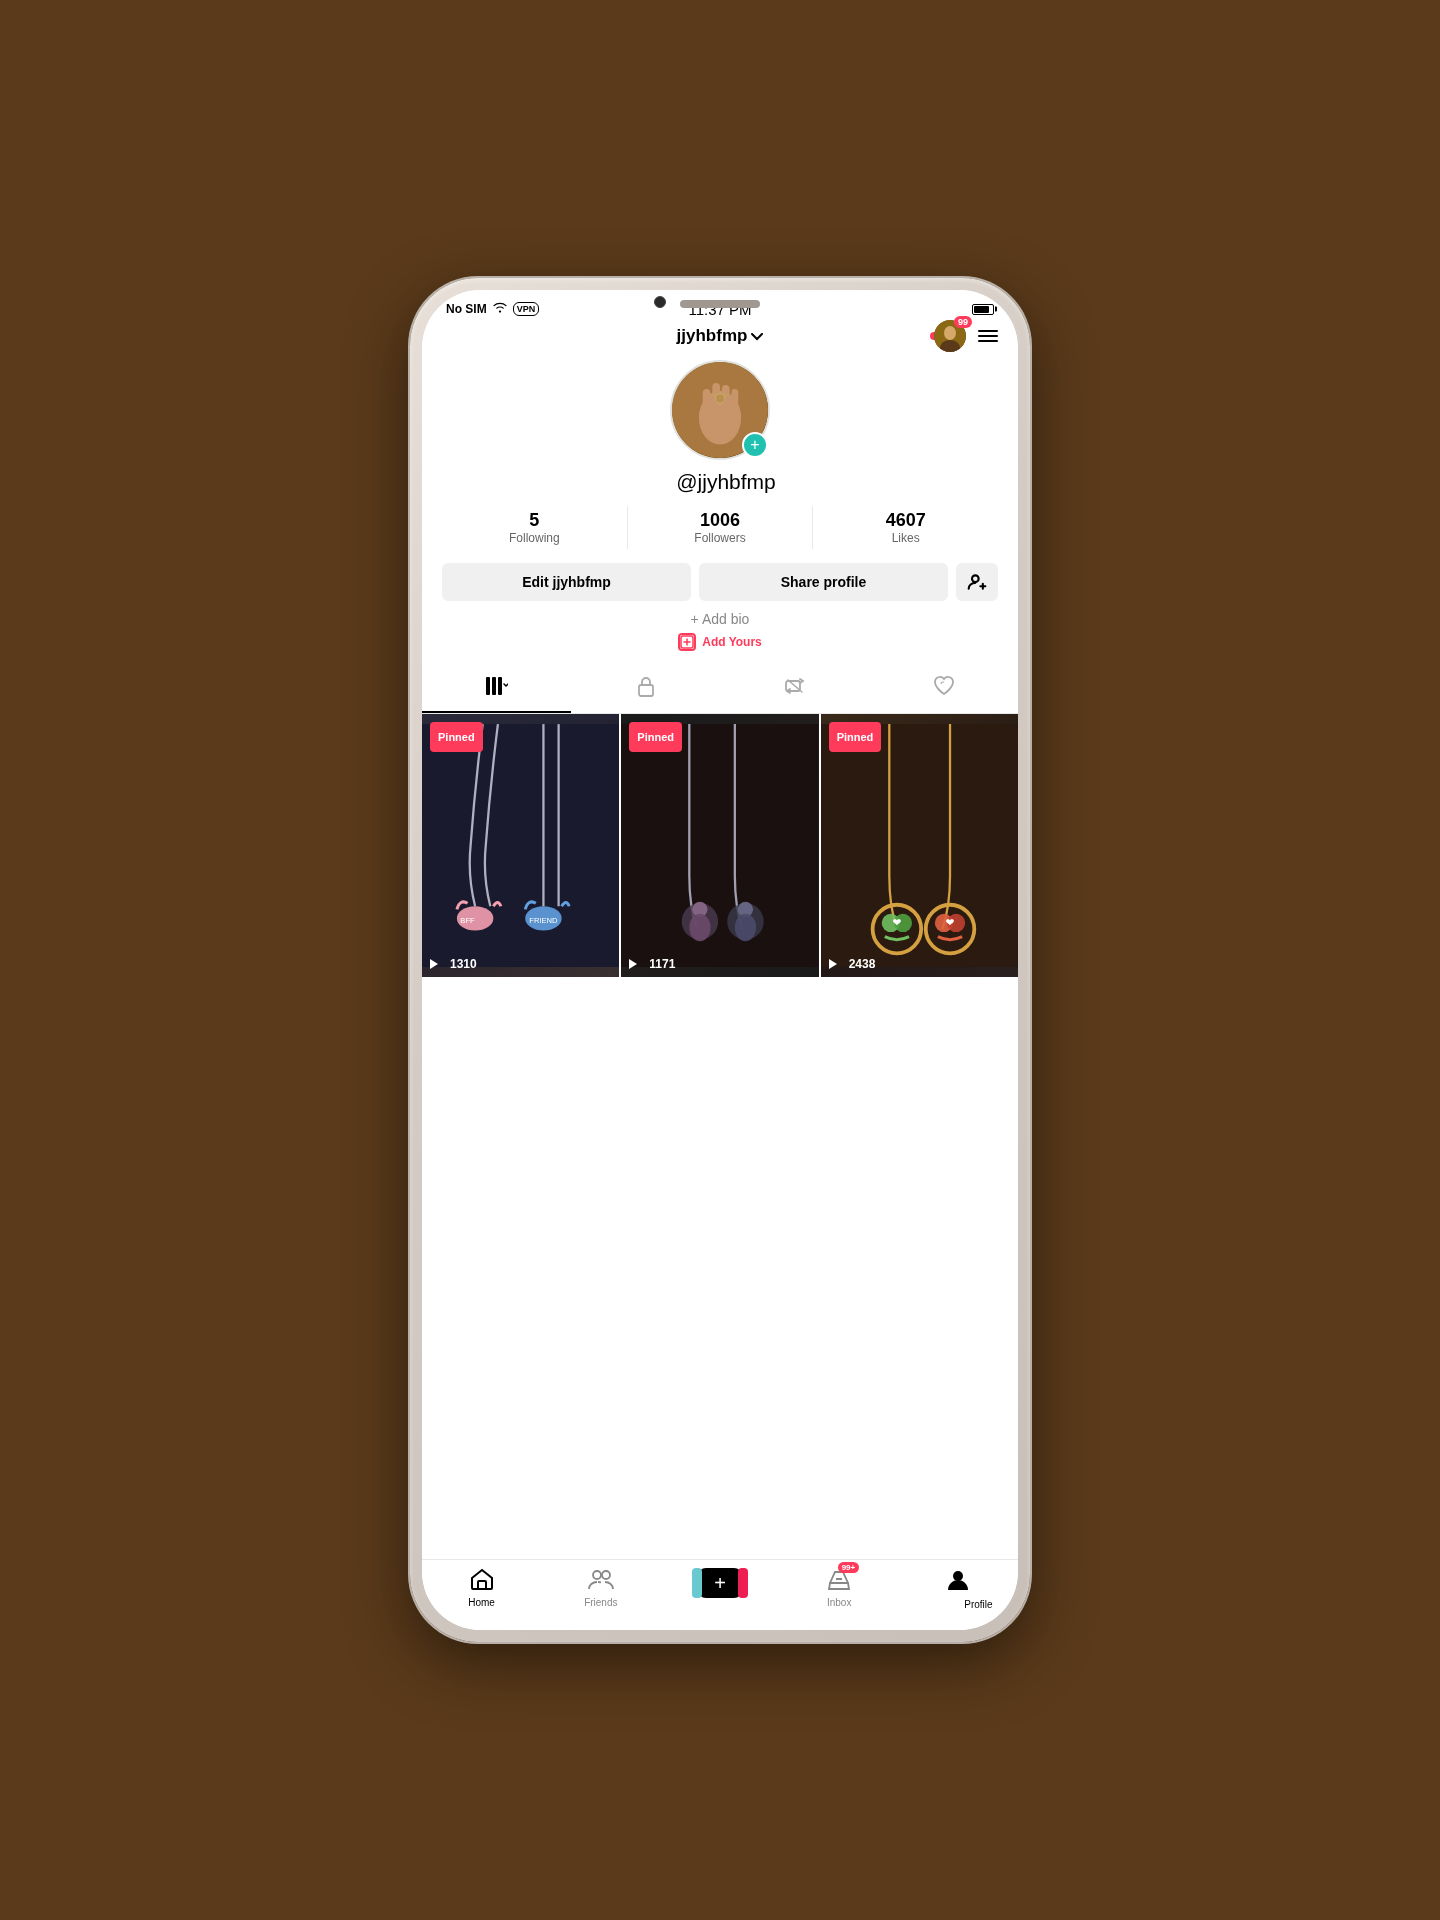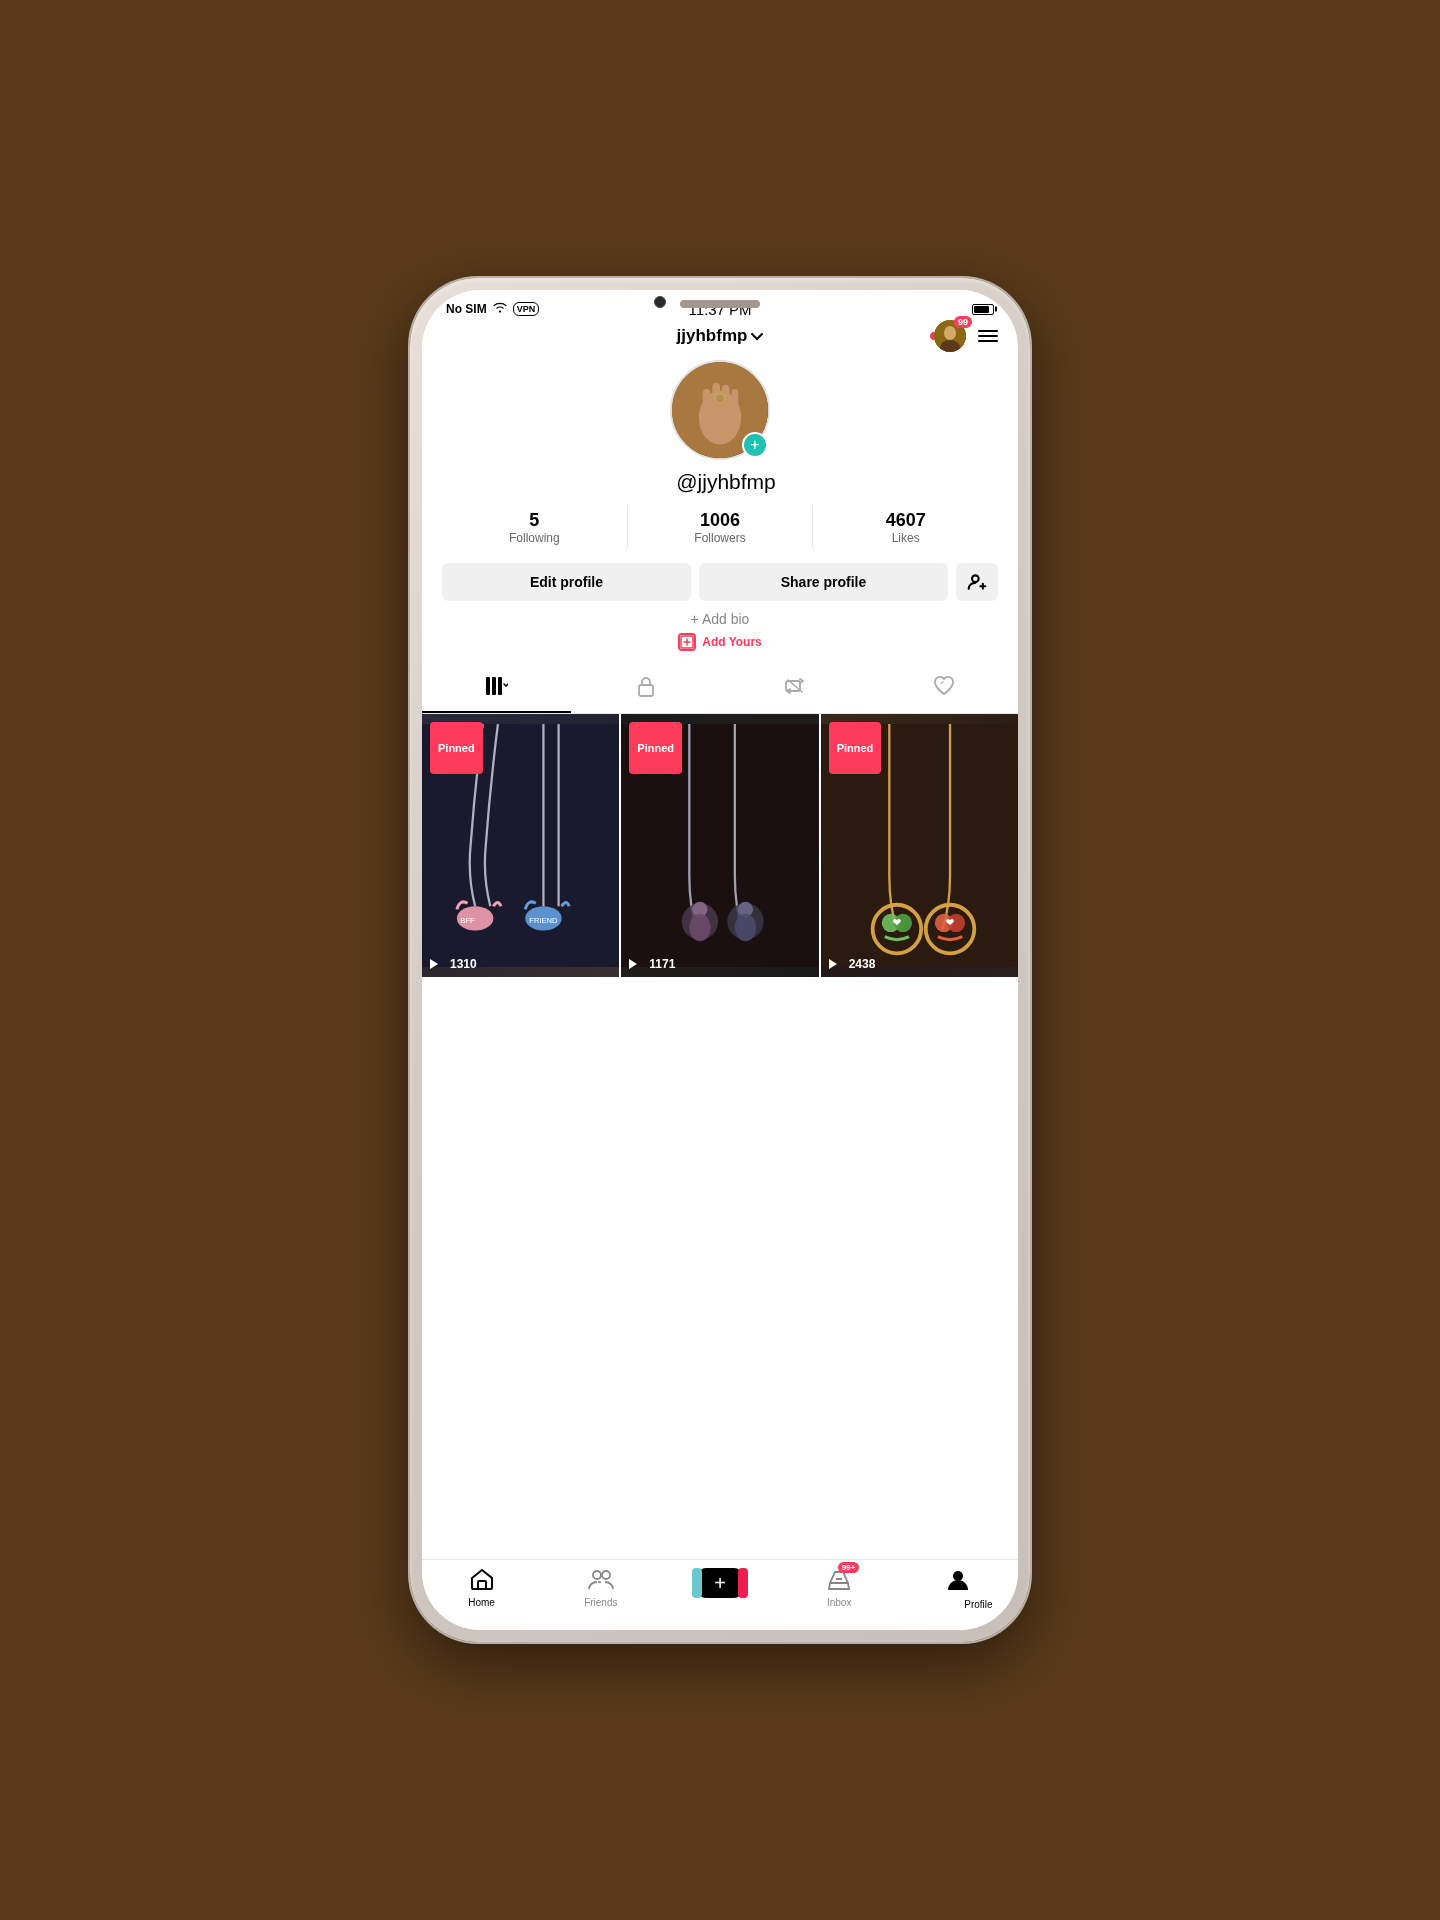--- a/index.html
+++ b/index.html
@@ -403,21 +403,21 @@
     }
 
     .pinned-badge {
       position: absolute;
       top: 8px;
       left: 8px;
       background: #ff3b5c;
       color: #fff;
       font-size: 11px;
       font-weight: 700;
-      padding: 20px 8px;
+      padding: 9px 8px;
       border-radius: 4px;
       z-index: 5;
     }
     .video-play-count {
       position: absolute;
       bottom: 6px;
       left: 8px;
       color: #fff;
       font-size: 12px;
       font-weight: 600;
@@ -613,21 +613,21 @@
             <span class="stat-number">1006</span>
             <span class="stat-label">Followers</span>
           </div>
           <div class="stat-item">
             <span class="stat-number">4607</span>
             <span class="stat-label">Likes</span>
           </div>
         </div>
 
         <div class="action-buttons">
-          <button class="btn-edit">Edit profile</button>
+          <button class="btn-edit">Edit jjyhbfmp</button>
           <button class="btn-share">Share profile</button>
           <button class="btn-add-user">
             <svg width="20" height="20" viewBox="0 0 24 24" fill="none" stroke="#000" stroke-width="2.5" stroke-linecap="round">
               <circle cx="10" cy="8" r="4"></circle>
               <path d="M2 20c0-4 3.6-7 8-7"></path>
               <path d="M19 14v6M16 17h6"></path>
             </svg>
           </button>
         </div>
 

